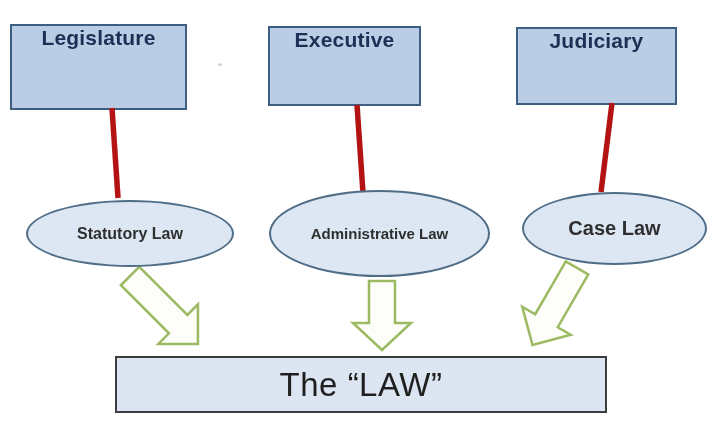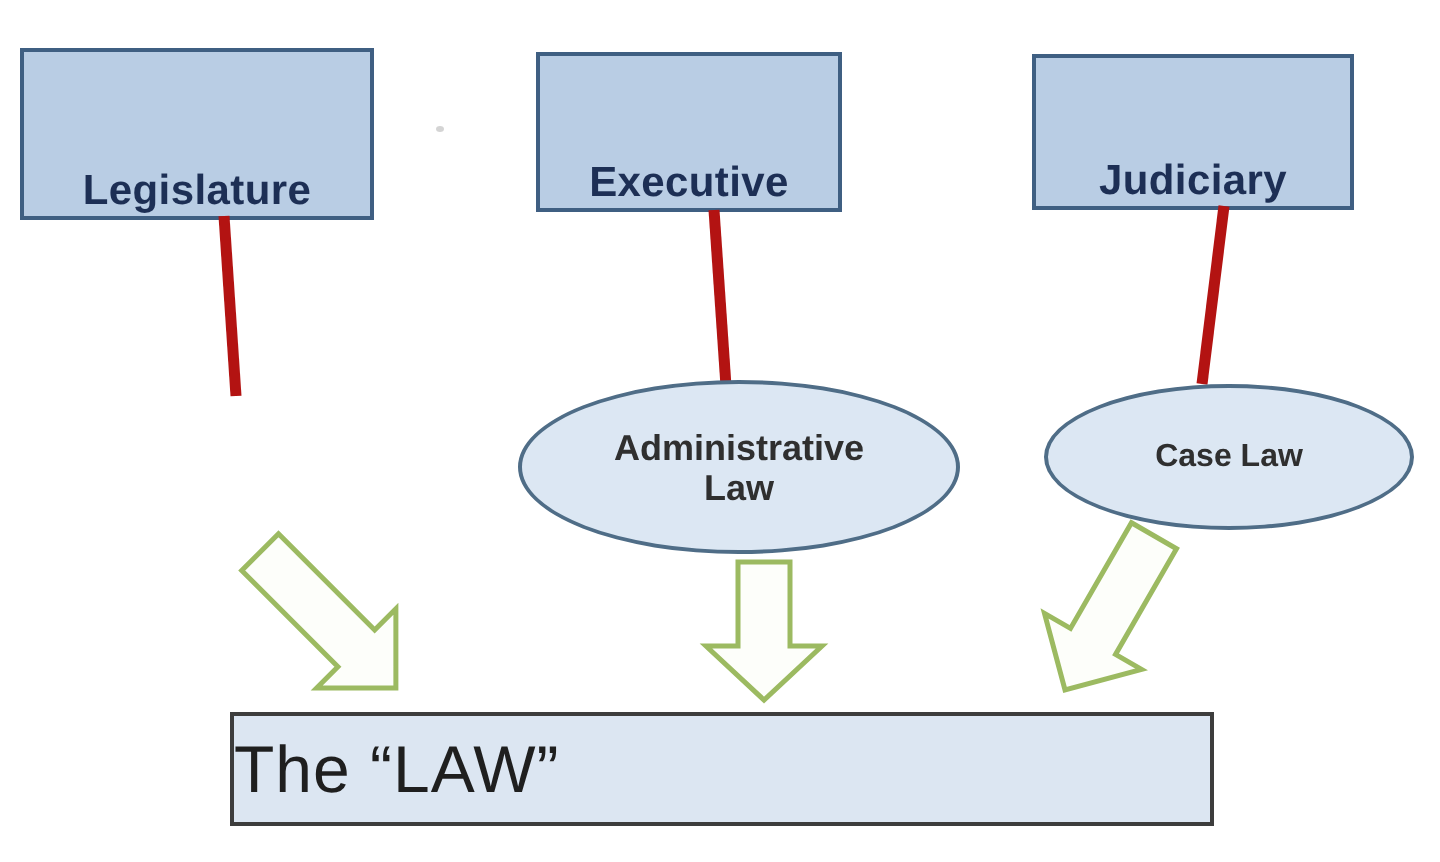--- a/index.html
+++ b/index.html
@@ -22,21 +22,21 @@
   .canvas{
     position:relative;
     width:720px;height:431px;
     background:var(--bg);
     overflow:hidden;
   }
   .gov-box{
     position:absolute;
     background:var(--box_fill);
     border:2px solid var(--box_border);
-    display:flex;align-items:flex-end;justify-content:center;
+    display:flex;align-items:flex-start;justify-content:center;
     box-sizing:border-box;
     color:var(--box_text);
     font-size:21px;
     font-weight:600;
     letter-spacing:.2px;
   }
   .box-legislature{left:10px;top:24px;width:177px;height:86px;}
   .box-executive{left:268px;top:26px;width:153px;height:80px;}
   .box-judiciary{left:516px;top:27px;width:161px;height:78px;}
   .ellipse{
@@ -44,33 +44,33 @@
     background:var(--ellipse_fill);
     border:2px solid var(--ellipse_border);
     border-radius:50%;
     display:flex;align-items:center;justify-content:center;
     box-sizing:border-box;
     color:var(--ellipse_text);
     font-weight:600;
     text-align:center;
   }
   .ellipse-statutory{left:26px;top:200px;width:208px;height:67px;font-size:16px;}
-  .ellipse-administrative{left:259px;top:190px;width:221px;height:87px;font-size:18px;line-height:20px;padding:0 34px;}
-  .ellipse-case{left:522px;top:192px;width:185px;height:73px;font-size:16px;}
+  .ellipse-administrative{left:269px;top:190px;width:221px;height:87px;font-size:15px;line-height:20px;padding:0 34px;}
+  .ellipse-case{left:522px;top:192px;width:185px;height:73px;font-size:20px;}
   .overlay{
     position:absolute;left:0;top:0;width:720px;height:431px;
     pointer-events:none;
   }
   .result-box{
     position:absolute;
     left:115px;top:356px;width:492px;height:57px;
     background:var(--result_fill);
     border:2px solid var(--result_border);
     box-sizing:border-box;
-    display:flex;align-items:center;justify-content:flex-start;
+    display:flex;align-items:center;justify-content:center;
     color:var(--result_text);
     font-size:33px;
     font-weight:500;
     letter-spacing:.5px;
   }
   .speck{
     position:absolute;left:218px;top:63px;width:4px;height:3px;
     background:#c9c9c9;border-radius:50%;opacity:.8;
   }
 </style>
@@ -95,20 +95,23 @@
 
     <line x1="112" y1="108" x2="118" y2="198" stroke="var(--connector_red)" stroke-width="5.5"></line>
     <line x1="357" y1="105" x2="363" y2="193" stroke="var(--connector_red)" stroke-width="5.5"></line>
     <line x1="612" y1="103" x2="601" y2="192" stroke="var(--connector_red)" stroke-width="5.5"></line>
 
     <polygon points="151,262 177,262 177,330 192,330 164,358 136,330 151,330" transform="rotate(-45 164 310)" fill="var(--arrow_fill)" stroke="var(--arrow_green)" stroke-width="2.5" stroke-linejoin="miter"></polygon>
     <polygon points="369,281 395,281 395,323 411,323 382,350 353,323 369,323" fill="var(--arrow_fill)" stroke="var(--arrow_green)" stroke-width="2.5" stroke-linejoin="miter"></polygon>
     <polygon points="542,262 568,262 568,323 583,323 555,351 527,323 542,323" transform="rotate(30 555 306)" fill="var(--arrow_fill)" stroke="var(--arrow_green)" stroke-width="2.5" stroke-linejoin="miter"></polygon>
   </svg>
 
+  <div class="ellipse ellipse-statutory">
+    <span>Statutory Law</span>
+  </div>
   <div class="ellipse ellipse-administrative">
     <span>Administrative Law</span>
   </div>
   <div class="ellipse ellipse-case">
     <span>Case Law</span>
   </div>
 
   <div class="result-box">
     <span>The “LAW”</span>
   </div>

